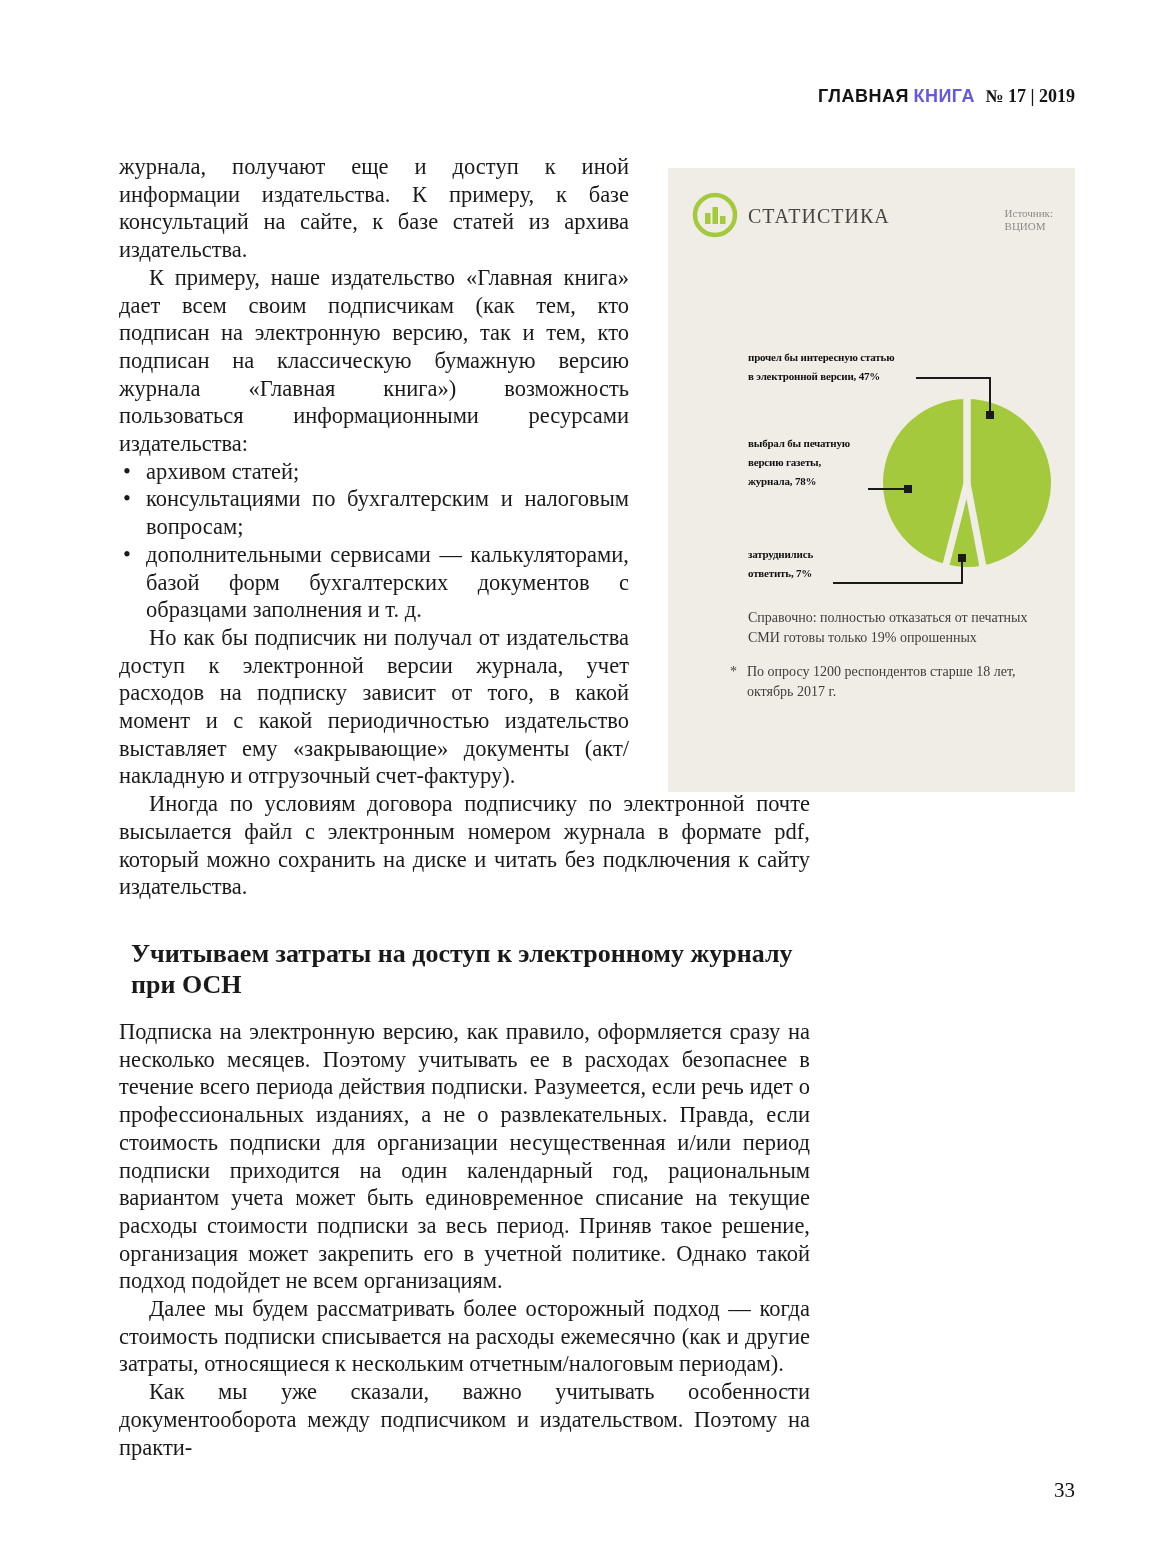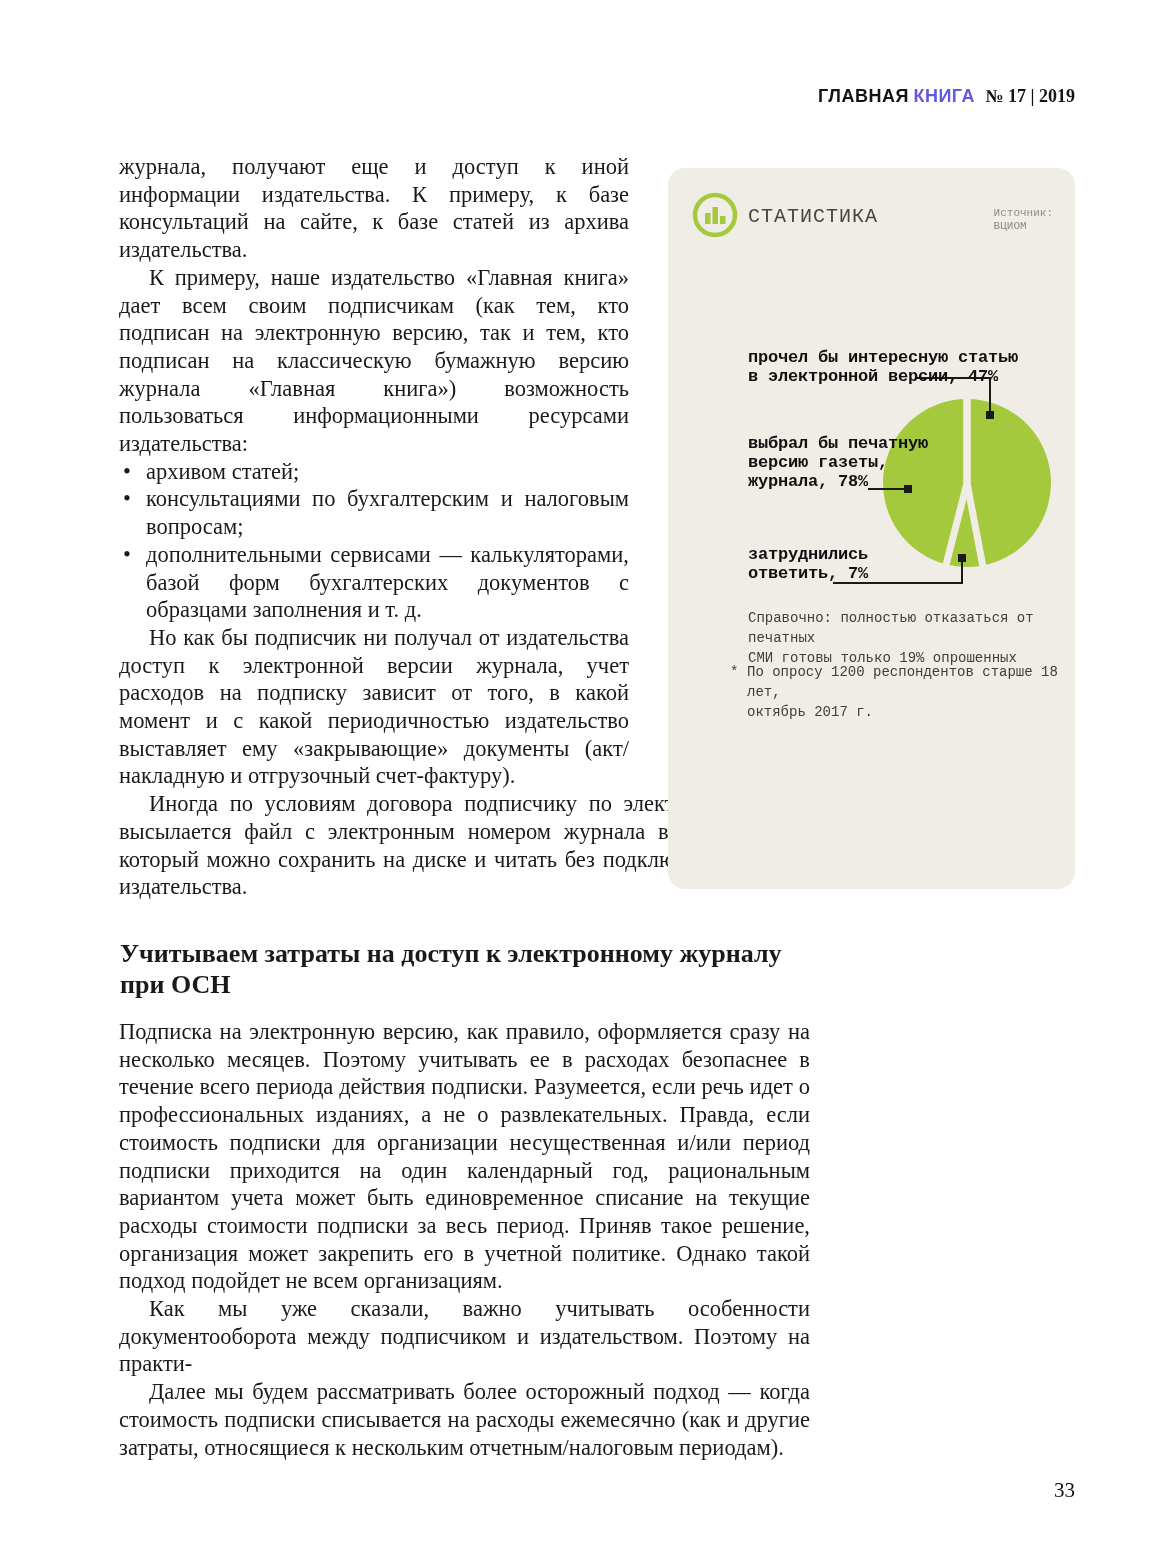--- a/index.html
+++ b/index.html
@@ -37,49 +37,48 @@
   .box-spacer{float:right;width:181px;height:596px;}
   .main p{margin:0;}
   .main p.ind{text-indent:30px;}
   ul.bullets{margin:0;padding:0;list-style:none;}
   ul.bullets li{position:relative;padding-left:27px;}
   ul.bullets .bullet{position:absolute;left:4px;top:0;}
   h2.section{
     font-family:"Liberation Serif", serif;
     font-weight:bold;font-size:26px;line-height:31px;
     text-align:left;
-    margin:37px 0 18px 1px;
+    margin:37px 0 18px 12px;
   }
 
   
   .sidebar{
-    position:absolute;left:668px;top:168px;width:407px;height:721px;
+    position:absolute;left:668px;top:168px;width:407px;height:624px;
     background:#f0ede7;
-    font-family:Liberation Mono, monospace;
-    border-radius:17px;
+    font-family:Liberation Serif, serif;
   }
   .sb-icon{position:absolute;left:24px;top:24px;width:46px;height:46px;}
   .sb-kicker{
     position:absolute;left:80px;top:37px;
     font-size:20px;letter-spacing:1px;color:#454543;
   }
   .sb-source{
     position:absolute;right:22px;top:39px;
     font-size:11px;line-height:13px;color:#8b8b87;
     text-align:left;white-space:pre-line;
   }
   .sb-title{
     position:absolute;left:80px;top:92px;width:315px;
     font-weight:bold;font-size:18px;line-height:23.5px;
     letter-spacing:-0.2px;color:#111;
     white-space:pre-line;
   }
   .chart-label{
     position:absolute;left:80px;
-    font-weight:bold;font-size:17px;line-height:19px;
+    font-weight:bold;font-size:11px;line-height:19px;
     letter-spacing:-0.2px;color:#111;
     white-space:pre-line;
   }
   .lbl-electronic{top:180px;}
   .lbl-print{top:266px;}
   .lbl-undecided{top:377px;}
   .sb-note{
     position:absolute;left:80px;top:440px;width:310px;
     font-size:14px;line-height:20px;color:#3e3e3c;
     white-space:pre-line;
@@ -124,22 +123,22 @@
       </li>
       <li>
         <span class="bullet">•</span>
         <span>дополнительными сервисами — калькуляторами, базой форм бухгалтерских документов с образцами заполнения и т. д.</span>
       </li>
     </ul>
     <p class="ind">Но как бы подписчик ни получал от издательства доступ к электронной версии журнала, учет расходов на подписку зависит от того, в какой момент и с какой периодичностью издательство выставляет ему «закрывающие» документы (акт/накладную и отгрузочный счет-фактуру).</p>
     <p class="ind">Иногда по условиям договора подписчику по электронной почте высылается файл с электронным номером журнала в формате pdf, который можно сохранить на диске и читать без подключения к сайту издательства.</p>
     <h2 class="section">Учитываем затраты на доступ к электронному журналу при ОСН</h2>
     <p>Подписка на электронную версию, как правило, оформляется сразу на несколько месяцев. Поэтому учитывать ее в расходах безопаснее в течение всего периода действия подписки. Разумеется, если речь идет о профессиональных изданиях, а не о развлекательных. Правда, если стоимость подписки для организации несущественная и/или период подписки приходится на один календарный год, рациональным вариантом учета может быть единовременное списание на текущие расходы стоимости подписки за весь период. Приняв такое решение, организация может закрепить его в учетной политике. Однако такой подход подойдет не всем организациям.</p>
+    <p class="ind">Далее мы будем рассматривать более осторожный подход — когда стоимость подписки списывается на расходы ежемесячно (как и другие затраты, относящиеся к нескольким отчетным/налоговым периодам).</p>
     <p class="ind">Как мы уже сказали, важно учитывать особенности документооборота между подписчиком и издательством. Поэтому на практи-</p>
-    <p class="ind">Далее мы будем рассматривать более осторожный подход — когда стоимость подписки списывается на расходы ежемесячно (как и другие затраты, относящиеся к нескольким отчетным/налоговым периодам).</p>
   </div>
 
   <div class="sidebar">
     <span class="sb-icon">
       <svg viewBox="0 0 46 46" width="46" height="46" aria-hidden="true">
         <circle cx="23" cy="23" r="20" fill="none" stroke="#a4c93c" stroke-width="4.5"></circle>
         <rect x="13" y="21" width="5.5" height="11" fill="#a4c93c"></rect>
         <rect x="20.5" y="15" width="5.5" height="17" fill="#a4c93c"></rect>
         <rect x="28" y="24" width="5.5" height="8" fill="#a4c93c"></rect>
       </svg>

